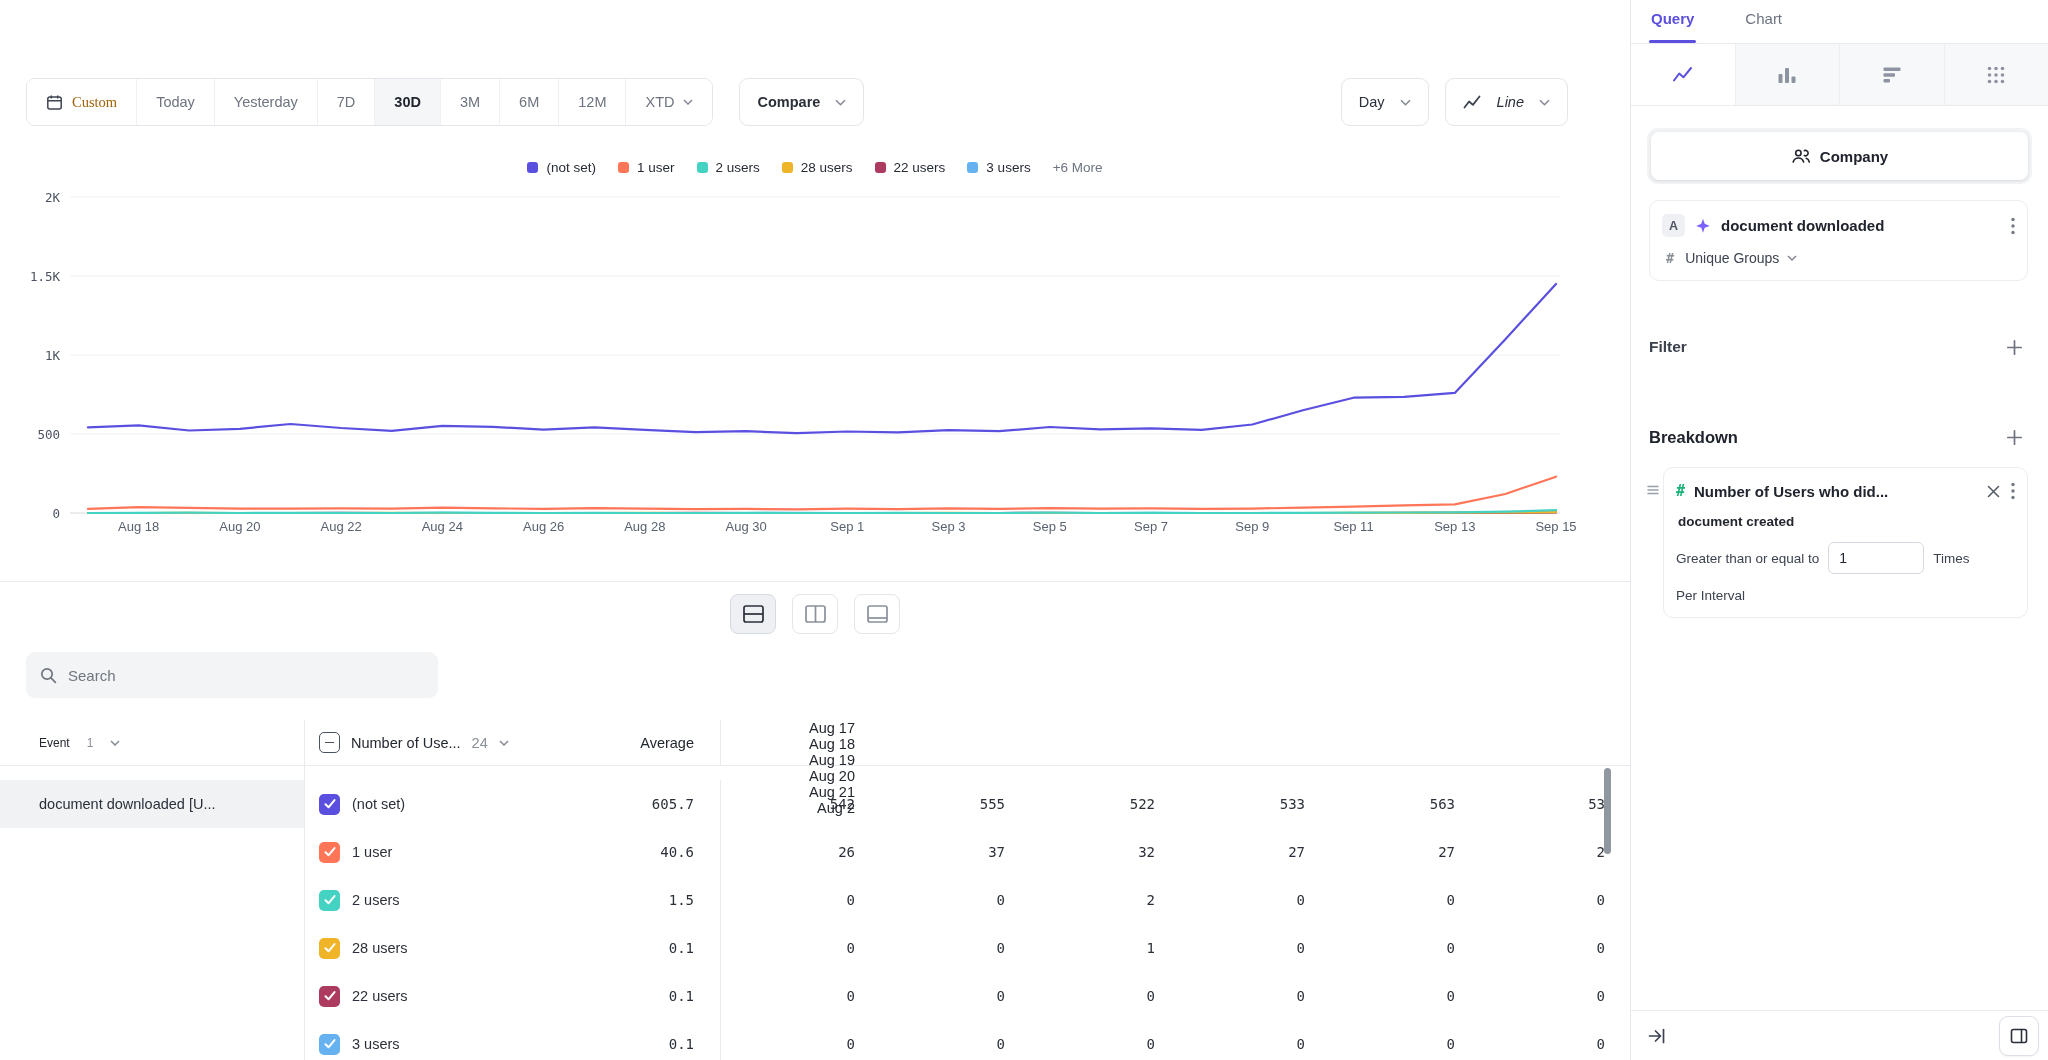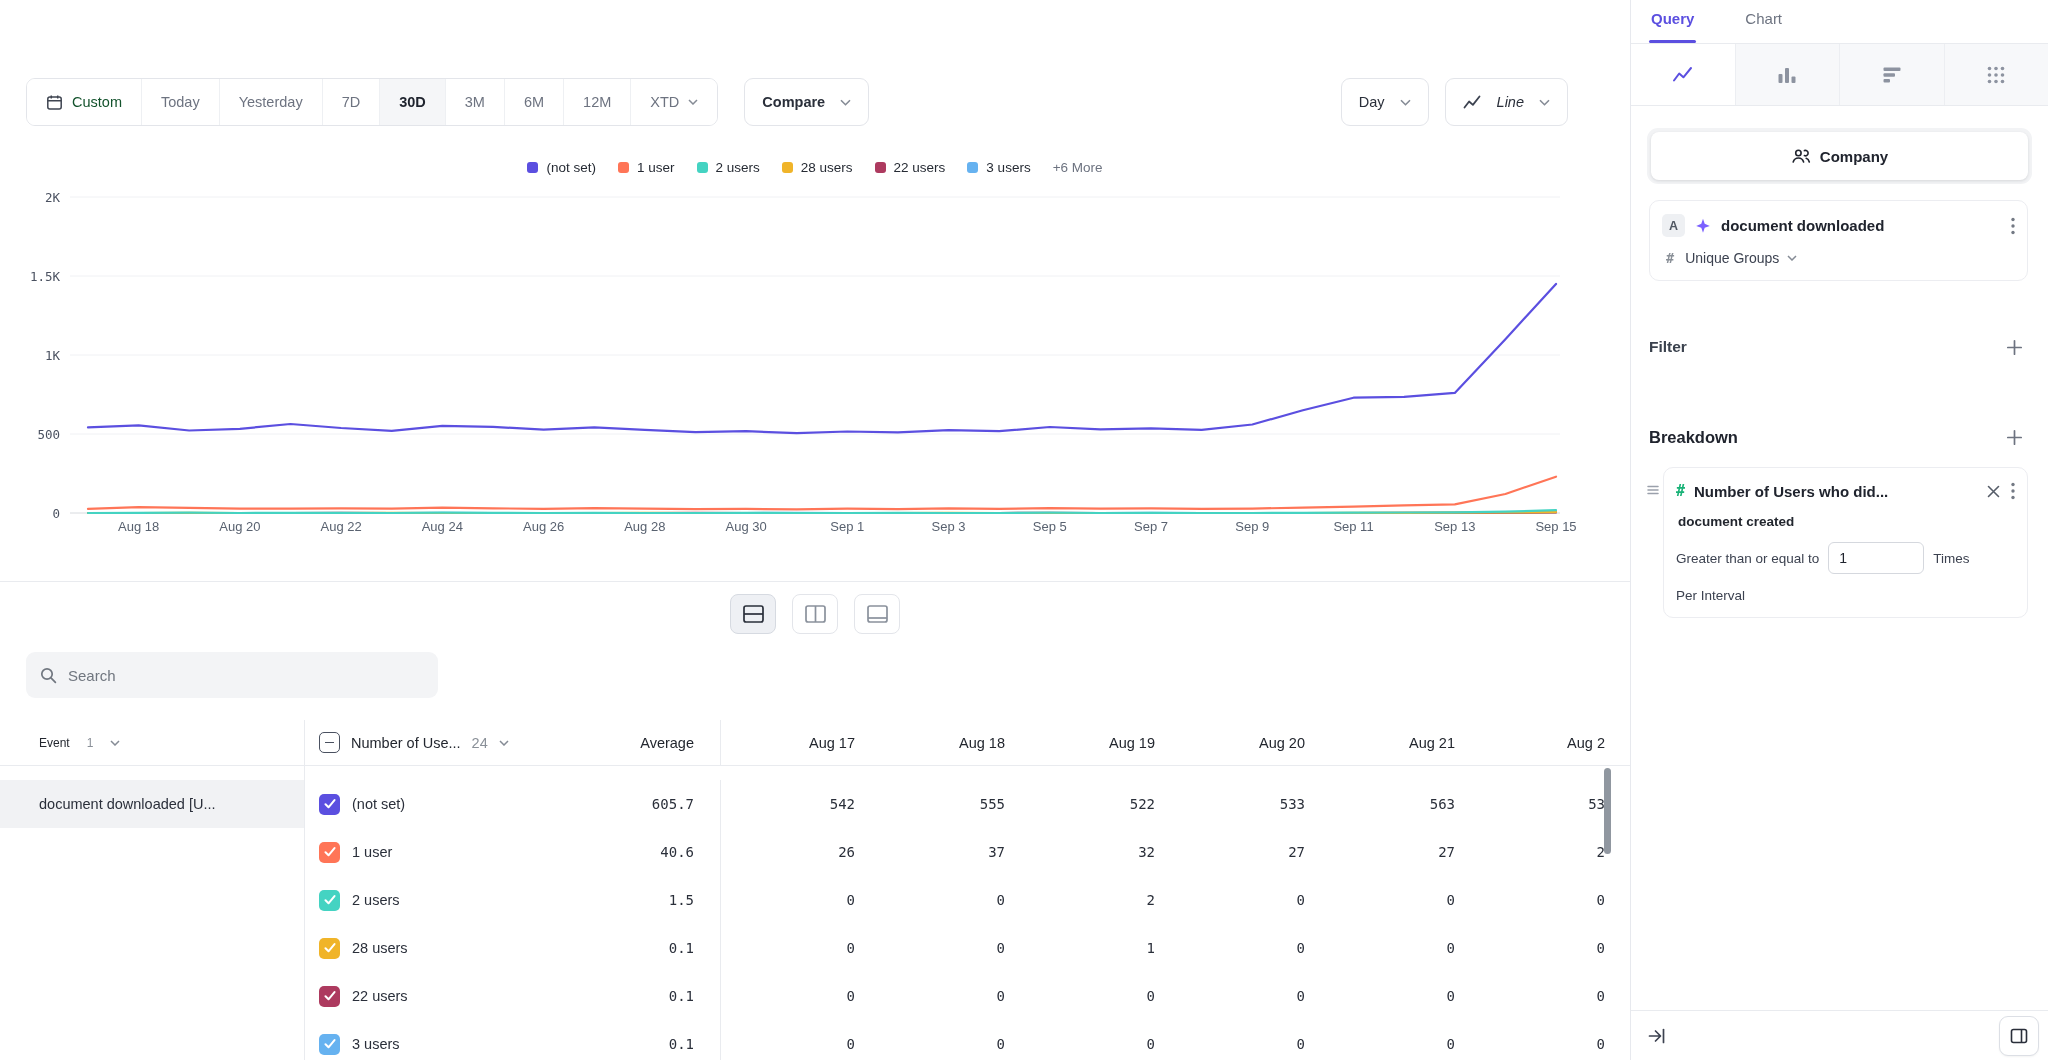--- a/index.html
+++ b/index.html
@@ -11,21 +11,21 @@
 
   .main { position:absolute; left:0; top:0; width:1630px; height:1060px; overflow:hidden; }
   .panel { position:absolute; left:1630px; top:0; width:418px; height:1060px; border-left:1px solid #e7e9ee; background:#fff; }
 
   
   .toolbar { display:flex; align-items:center; margin:78px 62px 0 26px; }
   .range-group { display:inline-flex; border:1px solid #e3e5ea; border-radius:9px; overflow:hidden; background:#fff; height:48px; }
   .range-btn { display:flex; align-items:center; gap:9px; padding:0 19px; font-size:14.5px; color:#6d7380;
     background:#fff; border:none; border-right:1px solid #eef0f3; white-space:nowrap; }
   .range-btn:last-child { border-right:none; }
-  .range-btn.custom { color:#14532d; }
+  .range-btn.custom { color:#a16207;font-family:Liberation Serif, serif; }
   .range-btn.active { color:#1e232d; font-weight:700; background:#f5f6f8; }
   .pill-btn { height:48px; border:1px solid #e3e5ea; border-radius:9px; background:#fff; padding:0 17px;
     font-size:14.5px; color:#2a2f3a; display:flex; gap:15px; align-items:center; white-space:nowrap; }
   .pill-btn.bold { font-weight:700; margin-left:26px; }
   .toolbar .spacer { flex:1; }
   .pill-btn + .pill-btn { margin-left:16px;font-style:italic; }
   .chev { color:#858b95; display:inline-flex; }
 
   
   .legend { display:flex; justify-content:center; align-items:center; margin-top:34px; gap:22px;
@@ -59,21 +59,21 @@
   .count-gray { color:#8a9098; }
   .event-body { padding-top:14px; }
   .event-row { height:48px; display:flex; align-items:center; padding-left:39px; background:#f1f2f4;
     font-size:14.5px; color:#2a2f3a; white-space:nowrap; overflow:hidden; }
   .data-pane { flex:1; min-width:0; }
   .thead { height:46px; display:flex; align-items:stretch; border-bottom:1px solid #e9ebef; }
   .th-label { width:240px; flex:none; display:flex; align-items:center; gap:11px; padding-left:14px;
     font-size:14.5px; color:#23272f; white-space:nowrap; overflow:hidden; }
   .th-avg { width:175px; flex:none; text-align:right; padding-right:26px; font-size:14.5px; color:#23272f;
     display:flex; align-items:center; justify-content:flex-end; }
-  .th-dates { display:flex; border-left:1px solid #e9ebef; align-items:center; }
+  .th-dates { display:flex; border-left:1px solid #e9ebef; align-items:center;flex-direction:column; }
   .th-date { width:150px; flex:none; text-align:right; padding-right:16px; font-size:14.5px; color:#23272f; }
   .tbody { padding-top:14px; }
   .trow { height:48px; display:flex; align-items:stretch; }
   .td-label { width:240px; flex:none; padding-left:14px; display:flex; align-items:center; gap:12px;
     font-size:14.5px; color:#2a2f3a; }
   .cbox { width:21px; height:21px; border-radius:5px; display:flex; align-items:center; justify-content:center; flex:none; }
   .hcb { width:21px; height:21px; border:1.6px solid #4a5160; border-radius:5px; background:#fff;
     display:flex; align-items:center; justify-content:center; flex:none; }
   .hcb i { display:block; width:9px; height:0; border-top:1.8px solid #4a5160; }
   .td-avg { width:175px; flex:none; text-align:right; padding-right:26px; font-family:"DejaVu Sans Mono",monospace;

